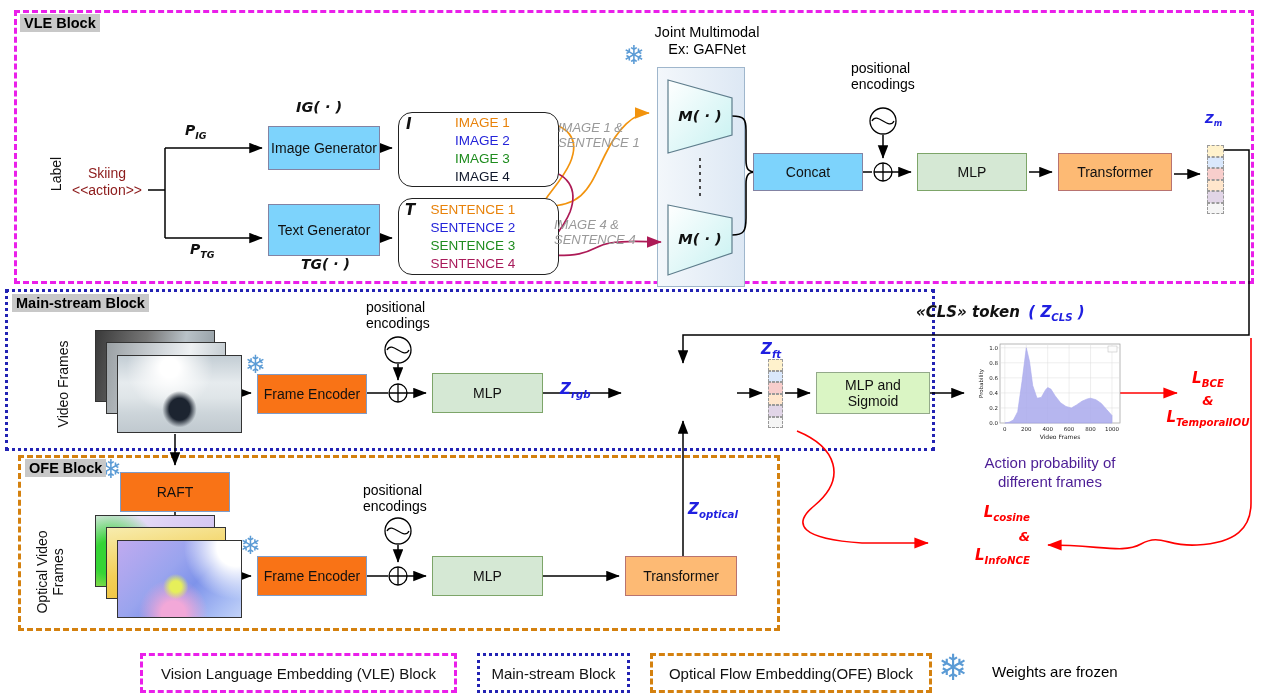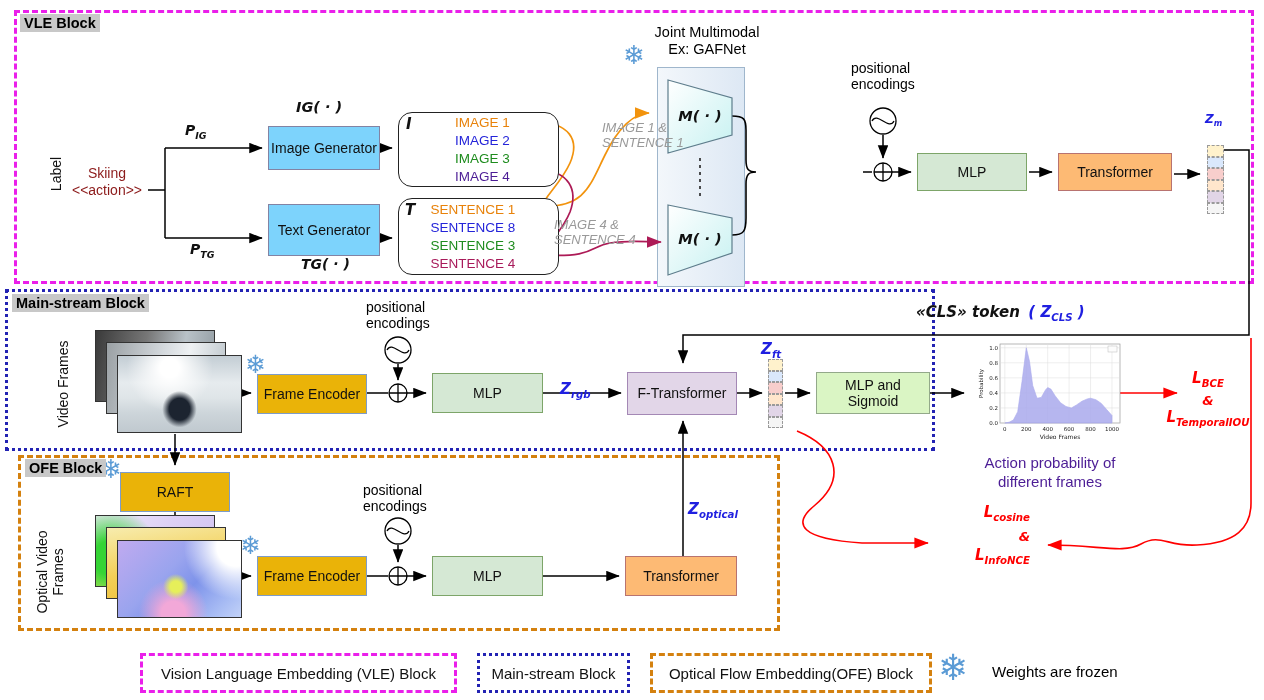--- a/index.html
+++ b/index.html
@@ -9,21 +9,21 @@
   .frame{position:absolute;box-sizing:border-box;z-index:1;}
   #vle-border{left:14px;top:10px;width:1240px;height:274px;border:3px dashed #ea1fea;}
   #main-border{left:5px;top:289px;width:930px;height:162px;border:3px dotted #2323b3;}
   #ofe-border{left:18px;top:455px;width:762px;height:176px;border:3px dashed #d4810f;}
   .blocklabel{position:absolute;background:#c8c8c8;color:#000;font-weight:bold;
               font-size:14.5px;padding:1px 4px;z-index:5;}
   .box{position:absolute;display:flex;align-items:center;justify-content:center;
        text-align:center;font-size:14px;color:#111;border:1px solid #8a8a8a;
        line-height:1.15;z-index:3;box-sizing:border-box;}
   .lav{background:#7dd3fc;border-color:#8383a3;}
-  .blue{background:#eab308;border-color:#7d9cc9;}
+  .blue{background:#f97316;border-color:#7d9cc9;}
   .green{background:#d5e8d4;border-color:#7da569;}
   .green2{background:#daf5c4;border-color:#93a98a;}
   .pink{background:#fdba74;border-color:#b87370;}
   .purple{background:#e2d6e8;border-color:#a488b5;}
   .rounded{position:absolute;border:1.6px solid #222;border-radius:14px;background:#fff;z-index:3;}
   .rot{position:absolute;transform:rotate(-90deg);text-align:center;font-size:14px;color:#111;z-index:3;}
   .mathit{font-family:"DejaVu Sans",sans-serif;font-style:italic;font-weight:bold;color:#111;}
   .bluelbl{color:#1f1fe0;font-family:"DejaVu Sans",sans-serif;font-style:italic;
            font-weight:bold;font-size:15px;z-index:4;}
   .redlbl{color:#ff0000;font-family:"DejaVu Sans",sans-serif;font-style:italic;
@@ -161,50 +161,51 @@
 
   <div class="abs mathit" style="left:296px;top:99px;font-size:14.5px;z-index:3;">IG( · )</div>
   <div class="abs mathit" style="left:301px;top:256px;font-size:14px;z-index:3;">TG( · )</div>
 
   <div class="rounded" style="left:398px;top:112px;width:159px;height:73px;"></div>
   <div class="abs mathit" style="left:406px;top:115px;font-size:15px;z-index:4;">I</div>
   <div class="imglist" style="left:420px;top:114px;width:125px;">
       <div style="color: rgb(232, 130, 10);">IMAGE 1</div>
       <div style="color: rgb(36, 36, 217);">IMAGE 2</div>
       <div style="color: rgb(30, 140, 30);">IMAGE 3</div>
-      <div style="color: #4c1d95;">IMAGE 4</div>
+      <div style="color: #0f172a;">IMAGE 4</div>
     </div>
 
   <div class="rounded" style="left:398px;top:198px;width:159px;height:75px;"></div>
   <div class="abs mathit" style="left:405px;top:201px;font-size:15px;z-index:4;">T</div>
   <div class="imglist" style="left:408px;top:201px;width:130px;">
       <div style="color: rgb(232, 130, 10);">SENTENCE 1</div>
-      <div style="color: rgb(36, 36, 217);">SENTENCE 8</div>
+      <div style="color: rgb(36, 36, 217);">SENTENCE 2</div>
       <div style="color: rgb(30, 140, 30);">SENTENCE 3</div>
       <div style="color: rgb(168, 26, 90);">SENTENCE 4</div>
     </div>
 
-  <div class="graylbl" style="left:558px;top:120px;padding-left:44px;">
+  <div class="graylbl" style="left:558px;top:120px;">
     <div>IMAGE 1 &amp;</div>
     <div>SENTENCE 1</div>
   </div>
   <div class="graylbl" style="left:554px;top:217px;">
     <div>IMAGE 4 &amp;</div>
     <div>SENTENCE 4</div>
   </div>
 
   <div class="abs" style="left:627px;top:24px;width:160px;text-align:center;font-size:14.5px;line-height:17px;z-index:3;">
     <div>Joint Multimodal</div>
     <div>Ex: GAFNet</div>
   </div>
   <div class="snow" style="left:623px;top:42px;font-size:26px;">❄</div>
 
   <div class="abs mathit" style="left:668px;top:108px;width:64px;text-align:center;font-size:14.5px;z-index:3;">M( · )</div>
   <div class="abs mathit" style="left:668px;top:231px;width:64px;text-align:center;font-size:14.5px;z-index:3;">M( · )</div>
 
+  <div class="box lav" style="left:753px;top:153px;width:110px;height:38px;">Concat</div>
 
   <div class="abs" style="left:851px;top:60px;width:80px;font-size:14px;line-height:16px;z-index:3;">
     <div>positional</div>
     <div>encodings</div>
   </div>
 
   <div class="box green" style="left:917px;top:153px;width:110px;height:38px;">MLP</div>
   <div class="box pink" style="left:1058px;top:153px;width:114px;height:38px;">Transformer</div>
 
   <div class="abs bluelbl" style="left:1205px;top:112px;font-size:12px;"><span>Z</span><sub>m</sub></div>
@@ -232,21 +233,20 @@
   <div class="box blue" style="left:257px;top:374px;width:110px;height:40px;">Frame Encoder</div>
 
   <div class="abs" style="left:366px;top:299px;width:80px;font-size:14px;line-height:16px;z-index:3;">
     <div>positional</div>
     <div>encodings</div>
   </div>
 
   <div class="box green" style="left:432px;top:373px;width:111px;height:40px;">MLP</div>
   <div class="abs bluelbl" style="left:560px;top:380px;"><span>Z</span><sub>rgb</sub></div>
 
-  <div class="box purple" style="left:627px;top:372px;width:110px;height:43px;">F-Transformer</div>
 
   <div class="abs bluelbl" style="left:761px;top:340px;"><span>Z</span><sub>ft</sub></div>
   <div class="tokstack" style="left:768px;top:359px;width:15px;">
       <div class="tok" style="background: rgb(255, 242, 204);"></div>
       <div class="tok" style="background: rgb(218, 232, 252);"></div>
       <div class="tok" style="background: rgb(248, 206, 204);"></div>
       <div class="tok" style="background: rgb(255, 230, 204);"></div>
       <div class="tok" style="background: rgb(225, 213, 231);"></div>
       <div class="tok" style="background: rgb(245, 245, 245);"></div>
     </div>

